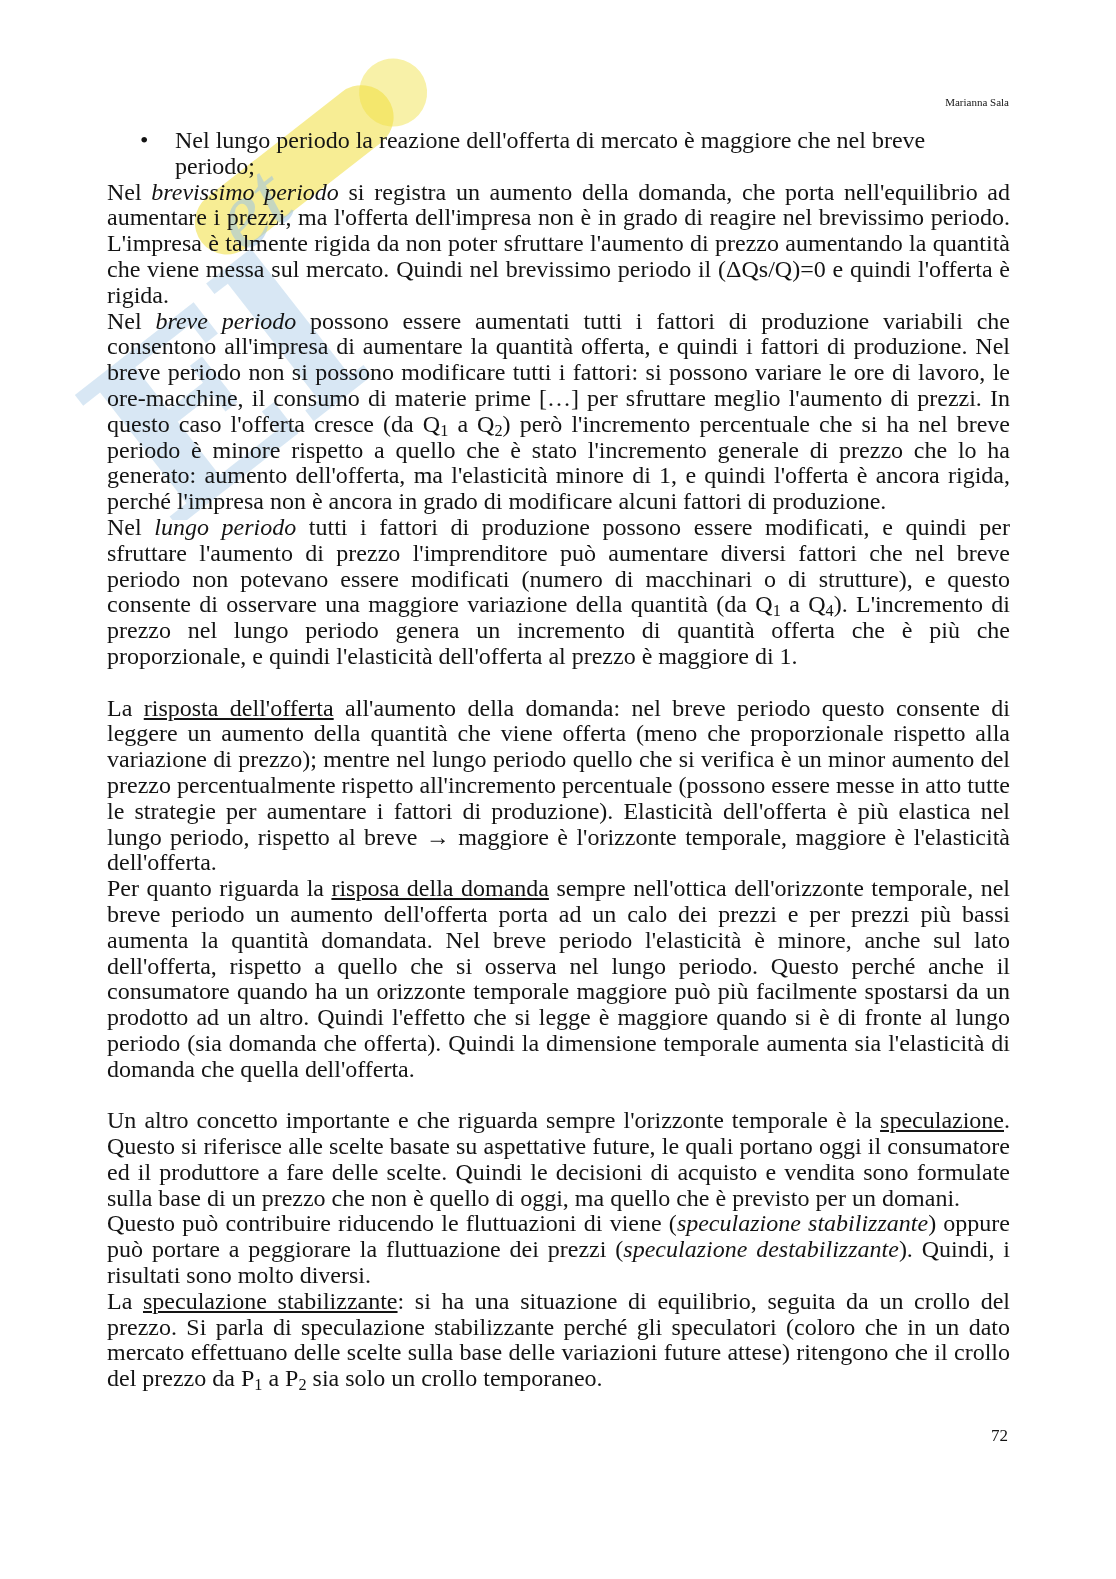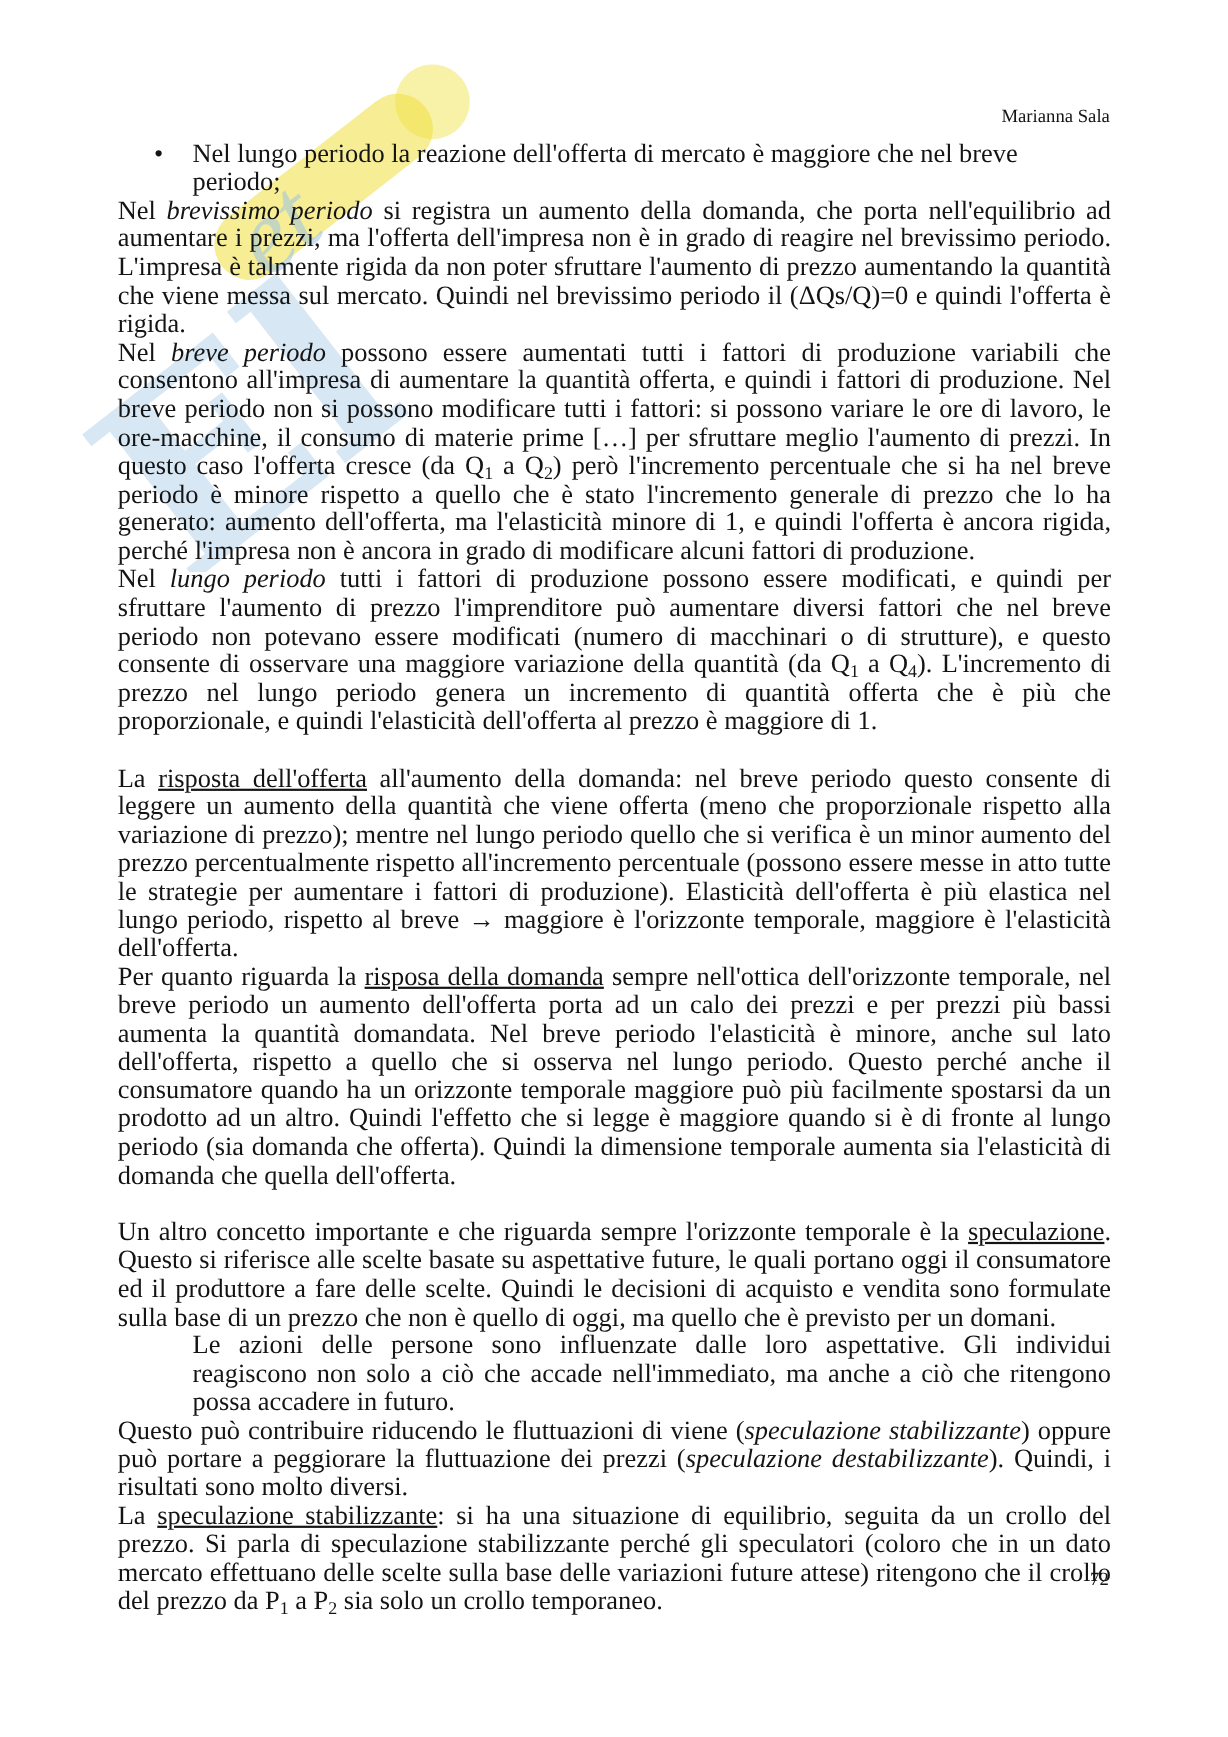--- a/index.html
+++ b/index.html
@@ -14,21 +14,21 @@
 
   
   .watermark {
     position: absolute; left: 0; top: 0; width: 520px; height: 520px;
     z-index: 0; pointer-events: none;
   }
 
   
   .author {
     position: absolute; top: 96px; right: 107px;
-    font-size: 17px; z-index: 2;
+    font-size: 11px; z-index: 2;
   }
   .page-number {
     position: absolute; top: 1426px; right: 108px;
     font-size: 17px; z-index: 2;
   }
 
   
   .content {
     position: absolute; left: 107px; top: 128px; width: 903px;
     z-index: 1;
@@ -65,19 +65,18 @@
   <ul class="bullets">
       <li>Nel lungo periodo la reazione dell'offerta di mercato è maggiore che nel breve periodo;</li>
     </ul>
   <div>
       <div class="para"><span>Nel </span><em>brevissimo periodo</em><span> si registra un aumento della domanda, che porta nell'equilibrio ad aumentare i prezzi, ma l'offerta dell'impresa non è in grado di reagire nel brevissimo periodo. L'impresa è talmente rigida da non poter sfruttare l'aumento di prezzo aumentando la quantità che viene messa sul mercato. Quindi nel brevissimo periodo il (ΔQs/Q)=0  e quindi l'offerta è rigida.</span></div>
       <div class="para"><span>Nel </span><em>breve periodo</em><span> possono essere aumentati tutti i fattori di produzione variabili che consentono all'impresa di aumentare la quantità offerta, e quindi i fattori di produzione. Nel breve periodo non si possono modificare tutti i fattori: si possono variare le ore di lavoro, le ore-macchine, il consumo di materie prime […] per sfruttare meglio l'aumento di prezzi. In questo caso l'offerta cresce (da Q</span><sub>1</sub><span> a Q</span><sub>2</sub><span>) però l'incremento percentuale che si ha nel breve periodo è minore rispetto a quello che è stato l'incremento generale di prezzo che lo ha generato: aumento dell'offerta, ma l'elasticità minore di 1, e quindi l'offerta è ancora rigida, perché l'impresa non è ancora in grado di modificare alcuni fattori di produzione.</span></div>
       <div class="para"><span>Nel </span><em>lungo periodo</em><span> tutti i fattori di produzione possono essere modificati, e quindi per sfruttare l'aumento di prezzo l'imprenditore può aumentare diversi fattori che nel breve periodo non potevano essere modificati (numero di macchinari o di strutture), e questo consente di osservare una maggiore variazione della quantità (da Q</span><sub>1</sub><span> a Q</span><sub>4</sub><span>). L'incremento di prezzo nel lungo periodo genera un incremento di quantità offerta che è più che proporzionale, e quindi l'elasticità dell'offerta al prezzo è maggiore di 1.</span></div>
       <div class="para gap"><span>La </span><span class="ul">risposta dell'offerta</span><span> all'aumento della domanda: nel breve periodo questo consente di leggere un aumento della quantità che viene offerta (meno che proporzionale rispetto alla variazione di prezzo); mentre nel lungo periodo quello che si verifica è un minor aumento del prezzo percentualmente rispetto all'incremento percentuale (possono essere messe in atto tutte le strategie per aumentare i fattori di produzione). Elasticità dell'offerta è più elastica nel lungo periodo, rispetto al breve → maggiore è l'orizzonte temporale, maggiore è l'elasticità dell'offerta.</span></div>
       <div class="para"><span>Per quanto riguarda la </span><span class="ul">risposa della domanda</span><span> sempre nell'ottica dell'orizzonte temporale, nel breve periodo un aumento dell'offerta porta ad un calo dei prezzi e per prezzi più bassi aumenta la quantità domandata. Nel breve periodo l'elasticità è minore, anche sul lato dell'offerta, rispetto a quello che si osserva nel lungo periodo. Questo perché anche il consumatore quando ha un orizzonte temporale maggiore può più facilmente spostarsi da un prodotto ad un altro. Quindi l'effetto che si legge è maggiore quando si è di fronte al lungo periodo (sia domanda che offerta). Quindi la dimensione temporale aumenta sia l'elasticità di domanda che quella dell'offerta.</span></div>
       <div class="para gap"><span>Un altro concetto importante e che riguarda sempre l'orizzonte temporale è la </span><span class="ul">speculazione</span><span>. Questo si riferisce alle scelte basate su aspettative future, le quali portano oggi il consumatore ed il produttore a fare delle scelte. Quindi le decisioni di acquisto e vendita sono formulate sulla base di un prezzo che non è quello di oggi, ma quello che è previsto per un domani.</span></div>
-      <div class="para indent"><span>Le azioni delle persone sono influenzate dalle loro aspettative. Gli individui reagiscono non solo a ciò che accade nell'immediato, ma anche a ciò che ritengono possa accadere in futuro.</span></div>
       <div class="para"><span>Questo può contribuire riducendo le fluttuazioni di viene (</span><em>speculazione stabilizzante</em><span>) oppure può portare a peggiorare la fluttuazione dei prezzi (</span><em>speculazione destabilizzante</em><span>). Quindi, i risultati sono molto diversi.</span></div>
       <div class="para"><span>La </span><span class="ul">speculazione stabilizzante</span><span>: si ha una situazione di equilibrio, seguita da un crollo del prezzo. Si parla di speculazione stabilizzante perché gli speculatori (coloro che in un dato mercato effettuano delle scelte sulla base delle variazioni future attese) ritengono che il crollo del prezzo da P</span><sub>1</sub><span> a P</span><sub>2</sub><span> sia solo un crollo temporaneo.</span></div>
     </div>
 </div>
 
 <div class="page-number">72</div>
 
 </body></html>

